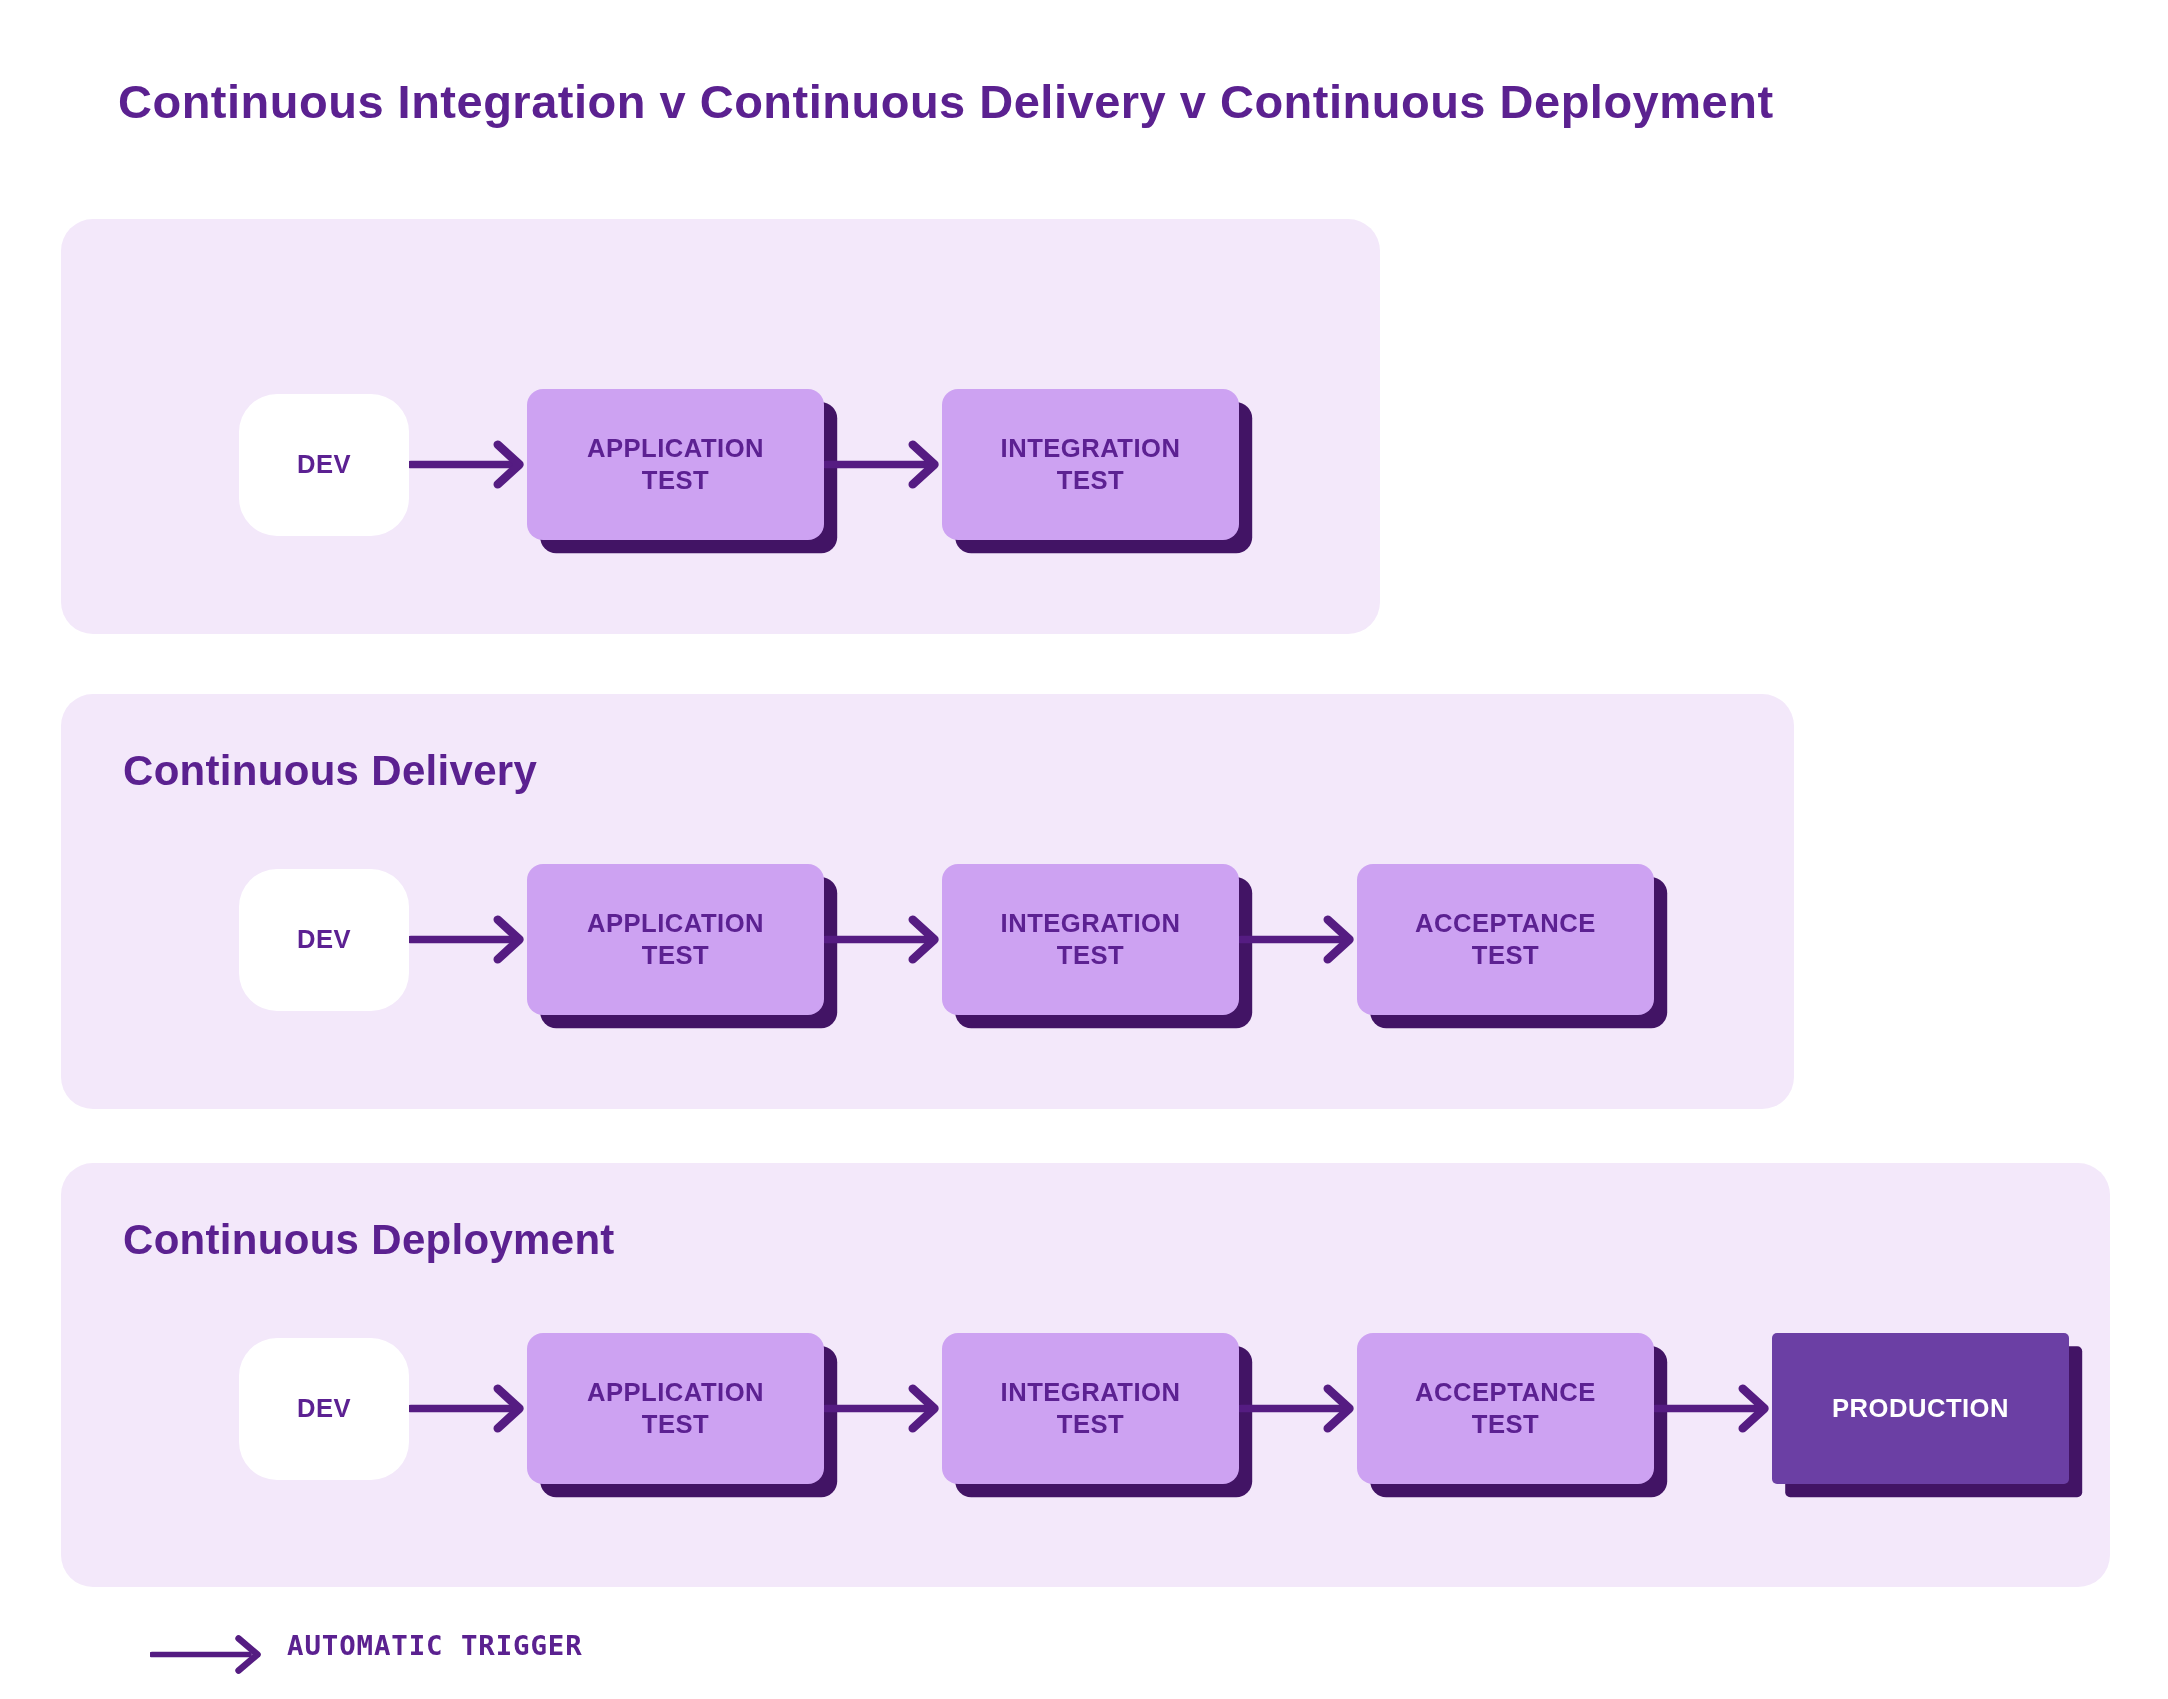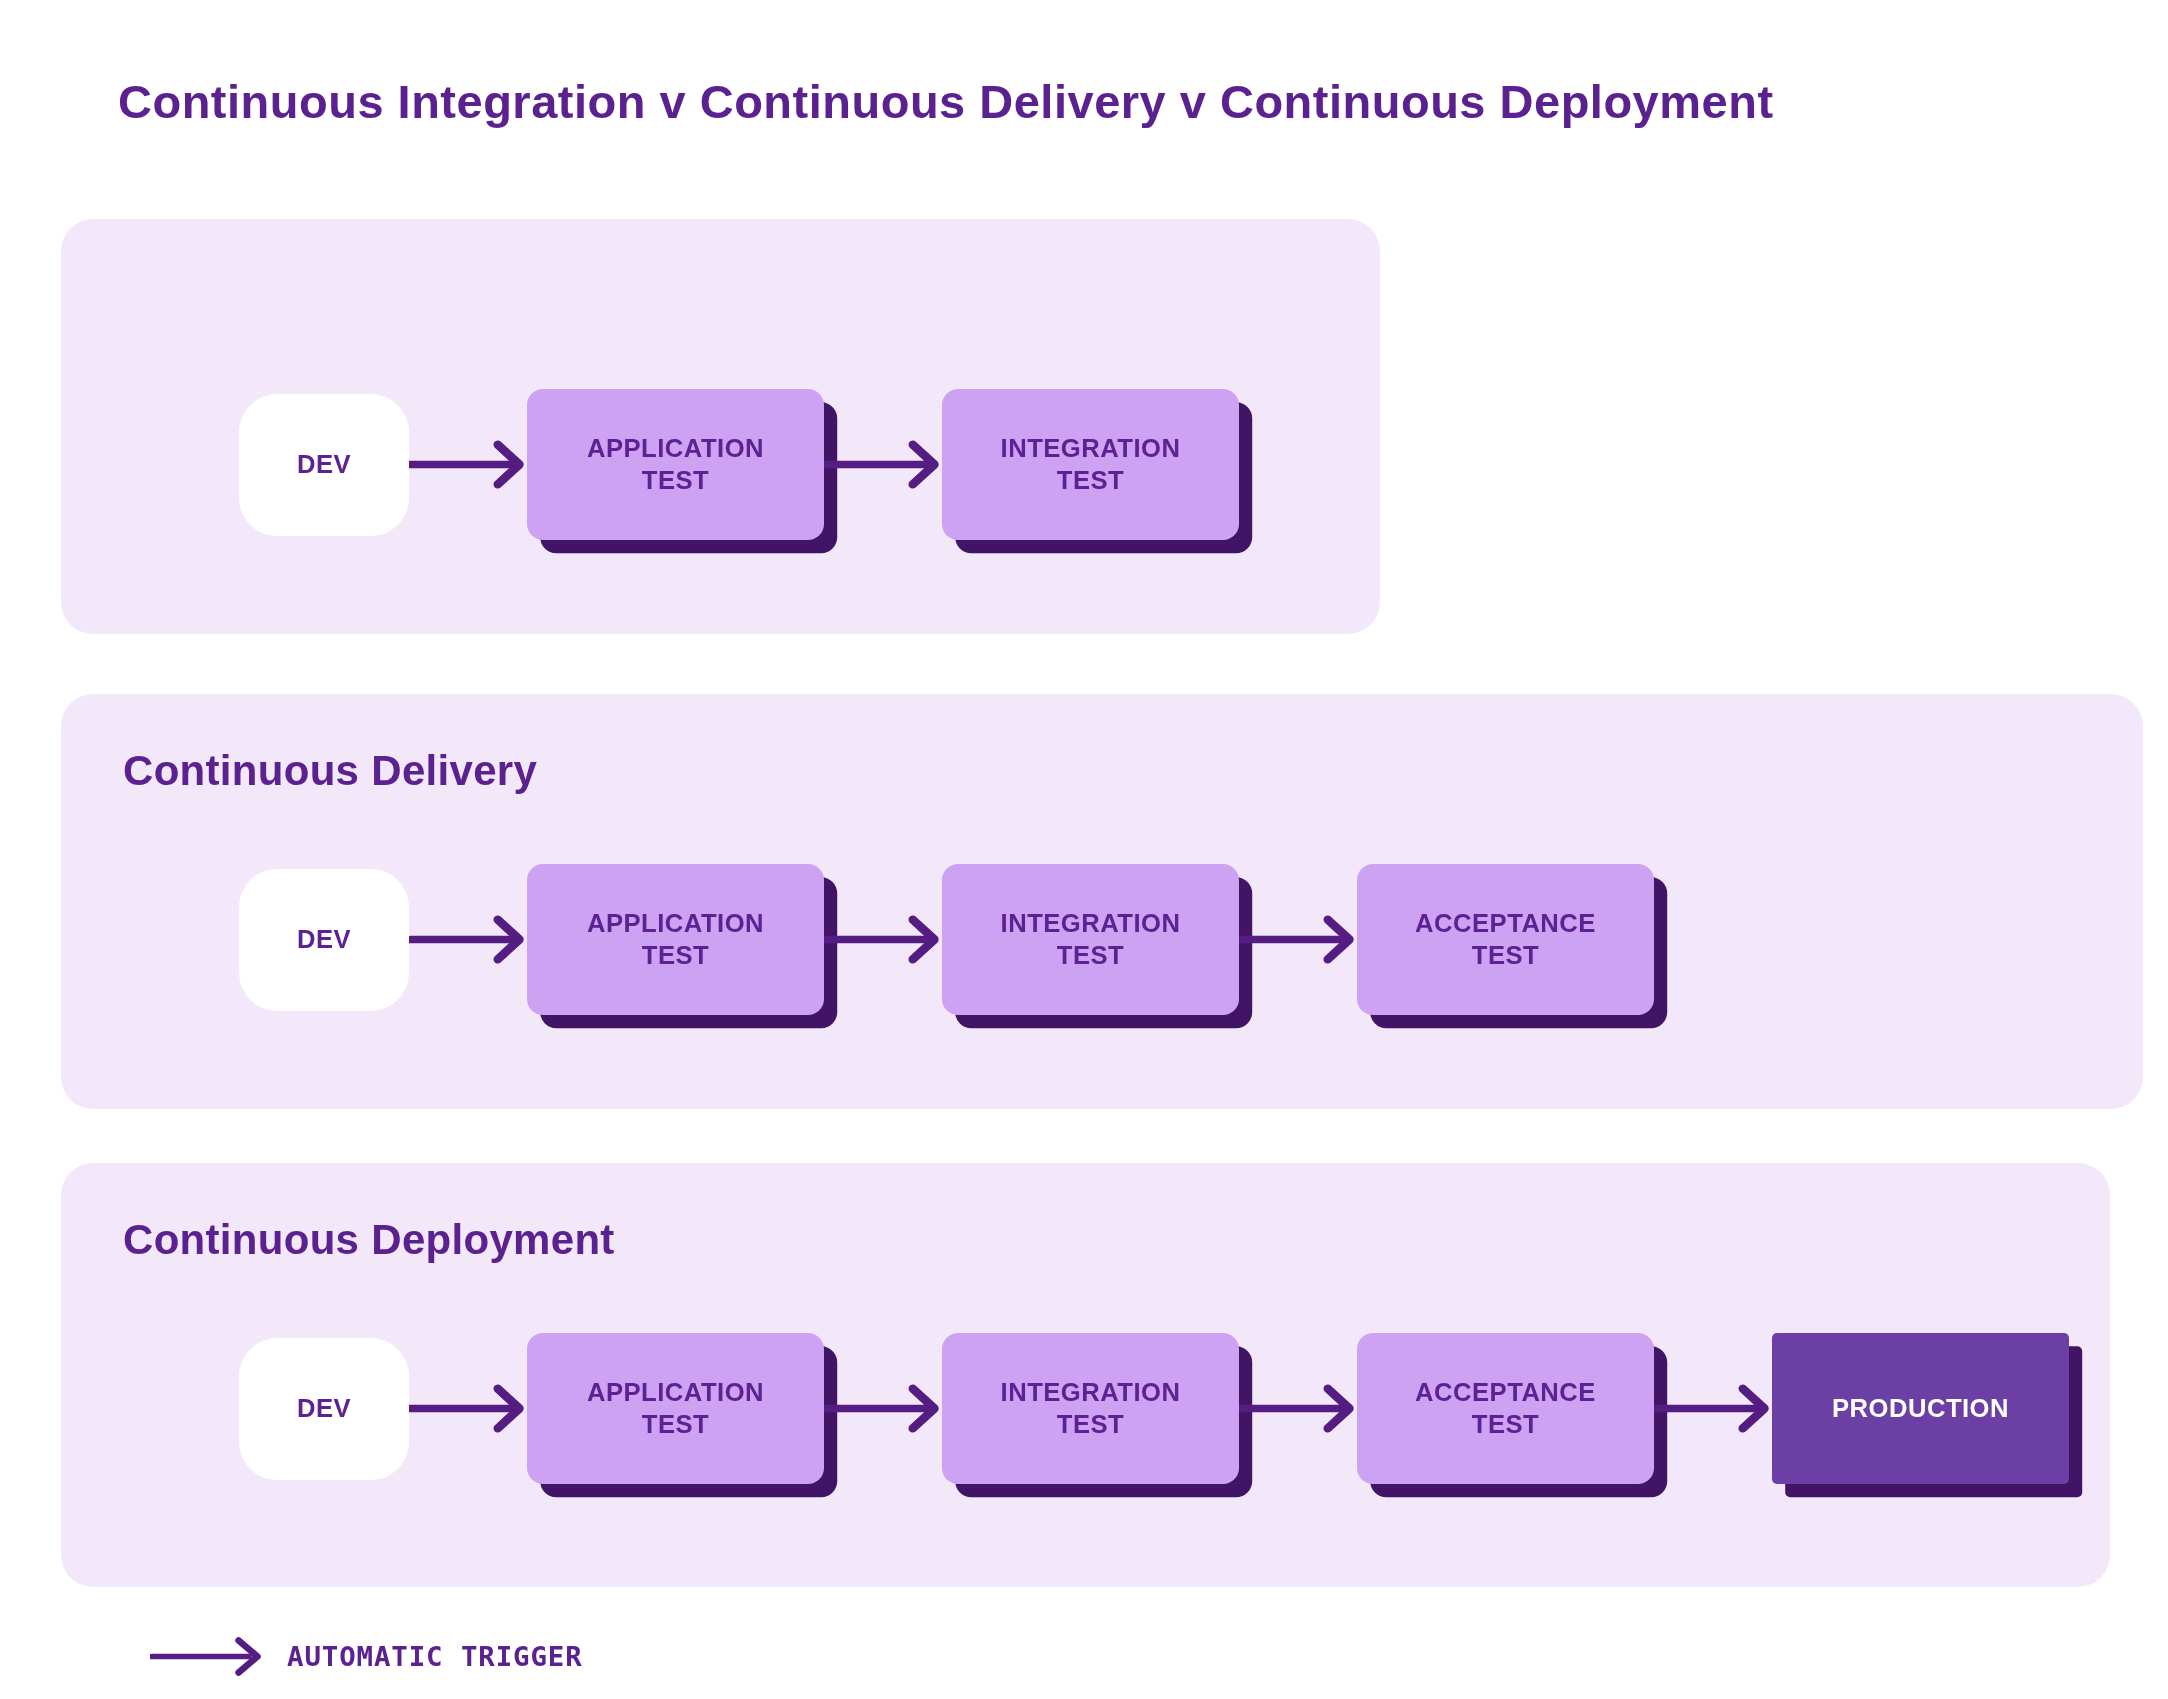--- a/index.html
+++ b/index.html
@@ -28,21 +28,21 @@
     font-size:47px;font-weight:700;letter-spacing:0.5px;
     color:var(--heading);
     white-space:nowrap;
   }
   .panel{
     position:absolute;left:61px;
     background:var(--panel);
     border-radius:32px;
   }
   .panel-1{top:219px;width:1319px;height:415px;}
-  .panel-2{top:694px;width:2082px;height:415px;}
+  .panel-2{top:694px;width:1733px;height:415px;}
   .panel-3{top:1163px;width:2049px;height:424px;}
   .section-heading{
     position:absolute;left:62px;top:53px;
     font-size:42px;font-weight:700;letter-spacing:0.3px;
     color:var(--heading);
     white-space:nowrap;
   }
   .flow{
     position:absolute;left:150px;top:170px;
     display:flex;align-items:center;
@@ -70,21 +70,21 @@
     background:var(--production-fill);
     color:var(--production-text);
     box-shadow:13.2px 13.2px 0 0 var(--node-shadow);
   }
   .arrow{
     width:118px;height:61px;flex:none;
     color:var(--arrow);
   }
   .legend{
     position:absolute;left:150px;top:1630px;height:53px;
-    display:flex;align-items:center;gap:21px;
+    display:flex;gap:21px;
   }
   .legend-arrow{width:116px;height:49px;color:var(--arrow);flex:none;}
   .legend-label{
     font-family:"DejaVu Sans Mono","Liberation Mono",monospace;
     font-size:27.4px;font-weight:600;letter-spacing:0.9px;
     color:var(--heading);
     white-space:nowrap;
   }
 </style>
 </head>

